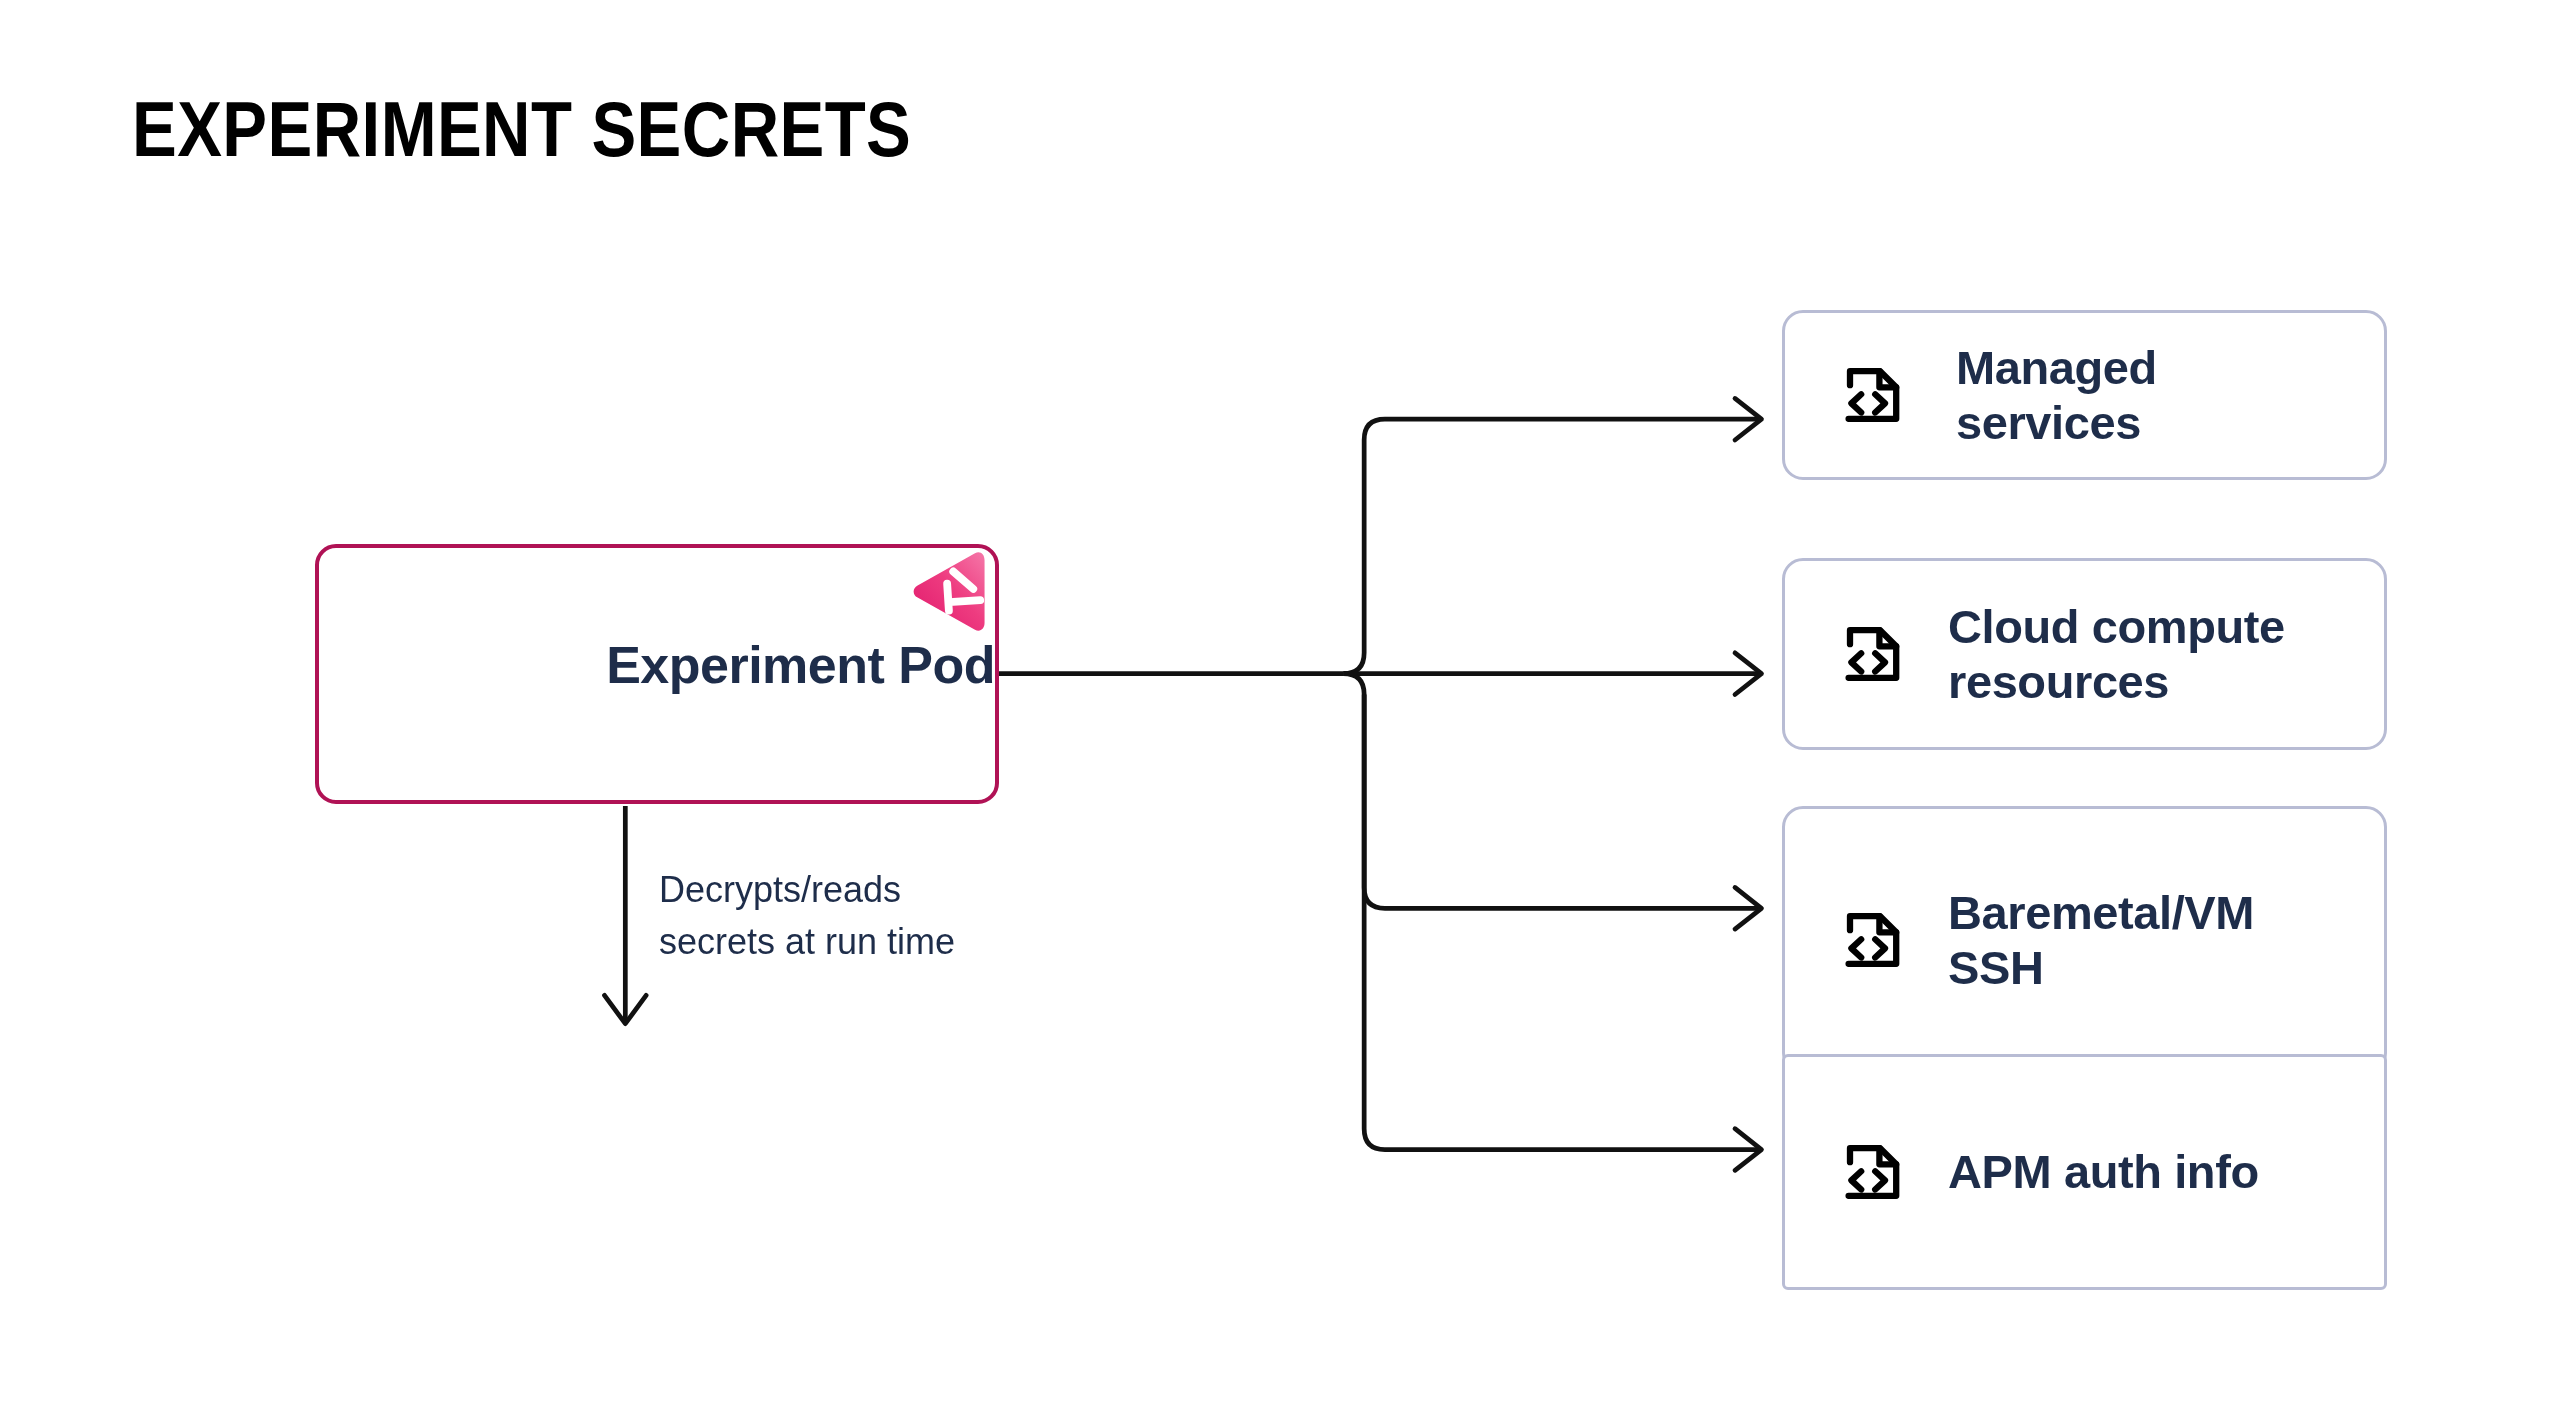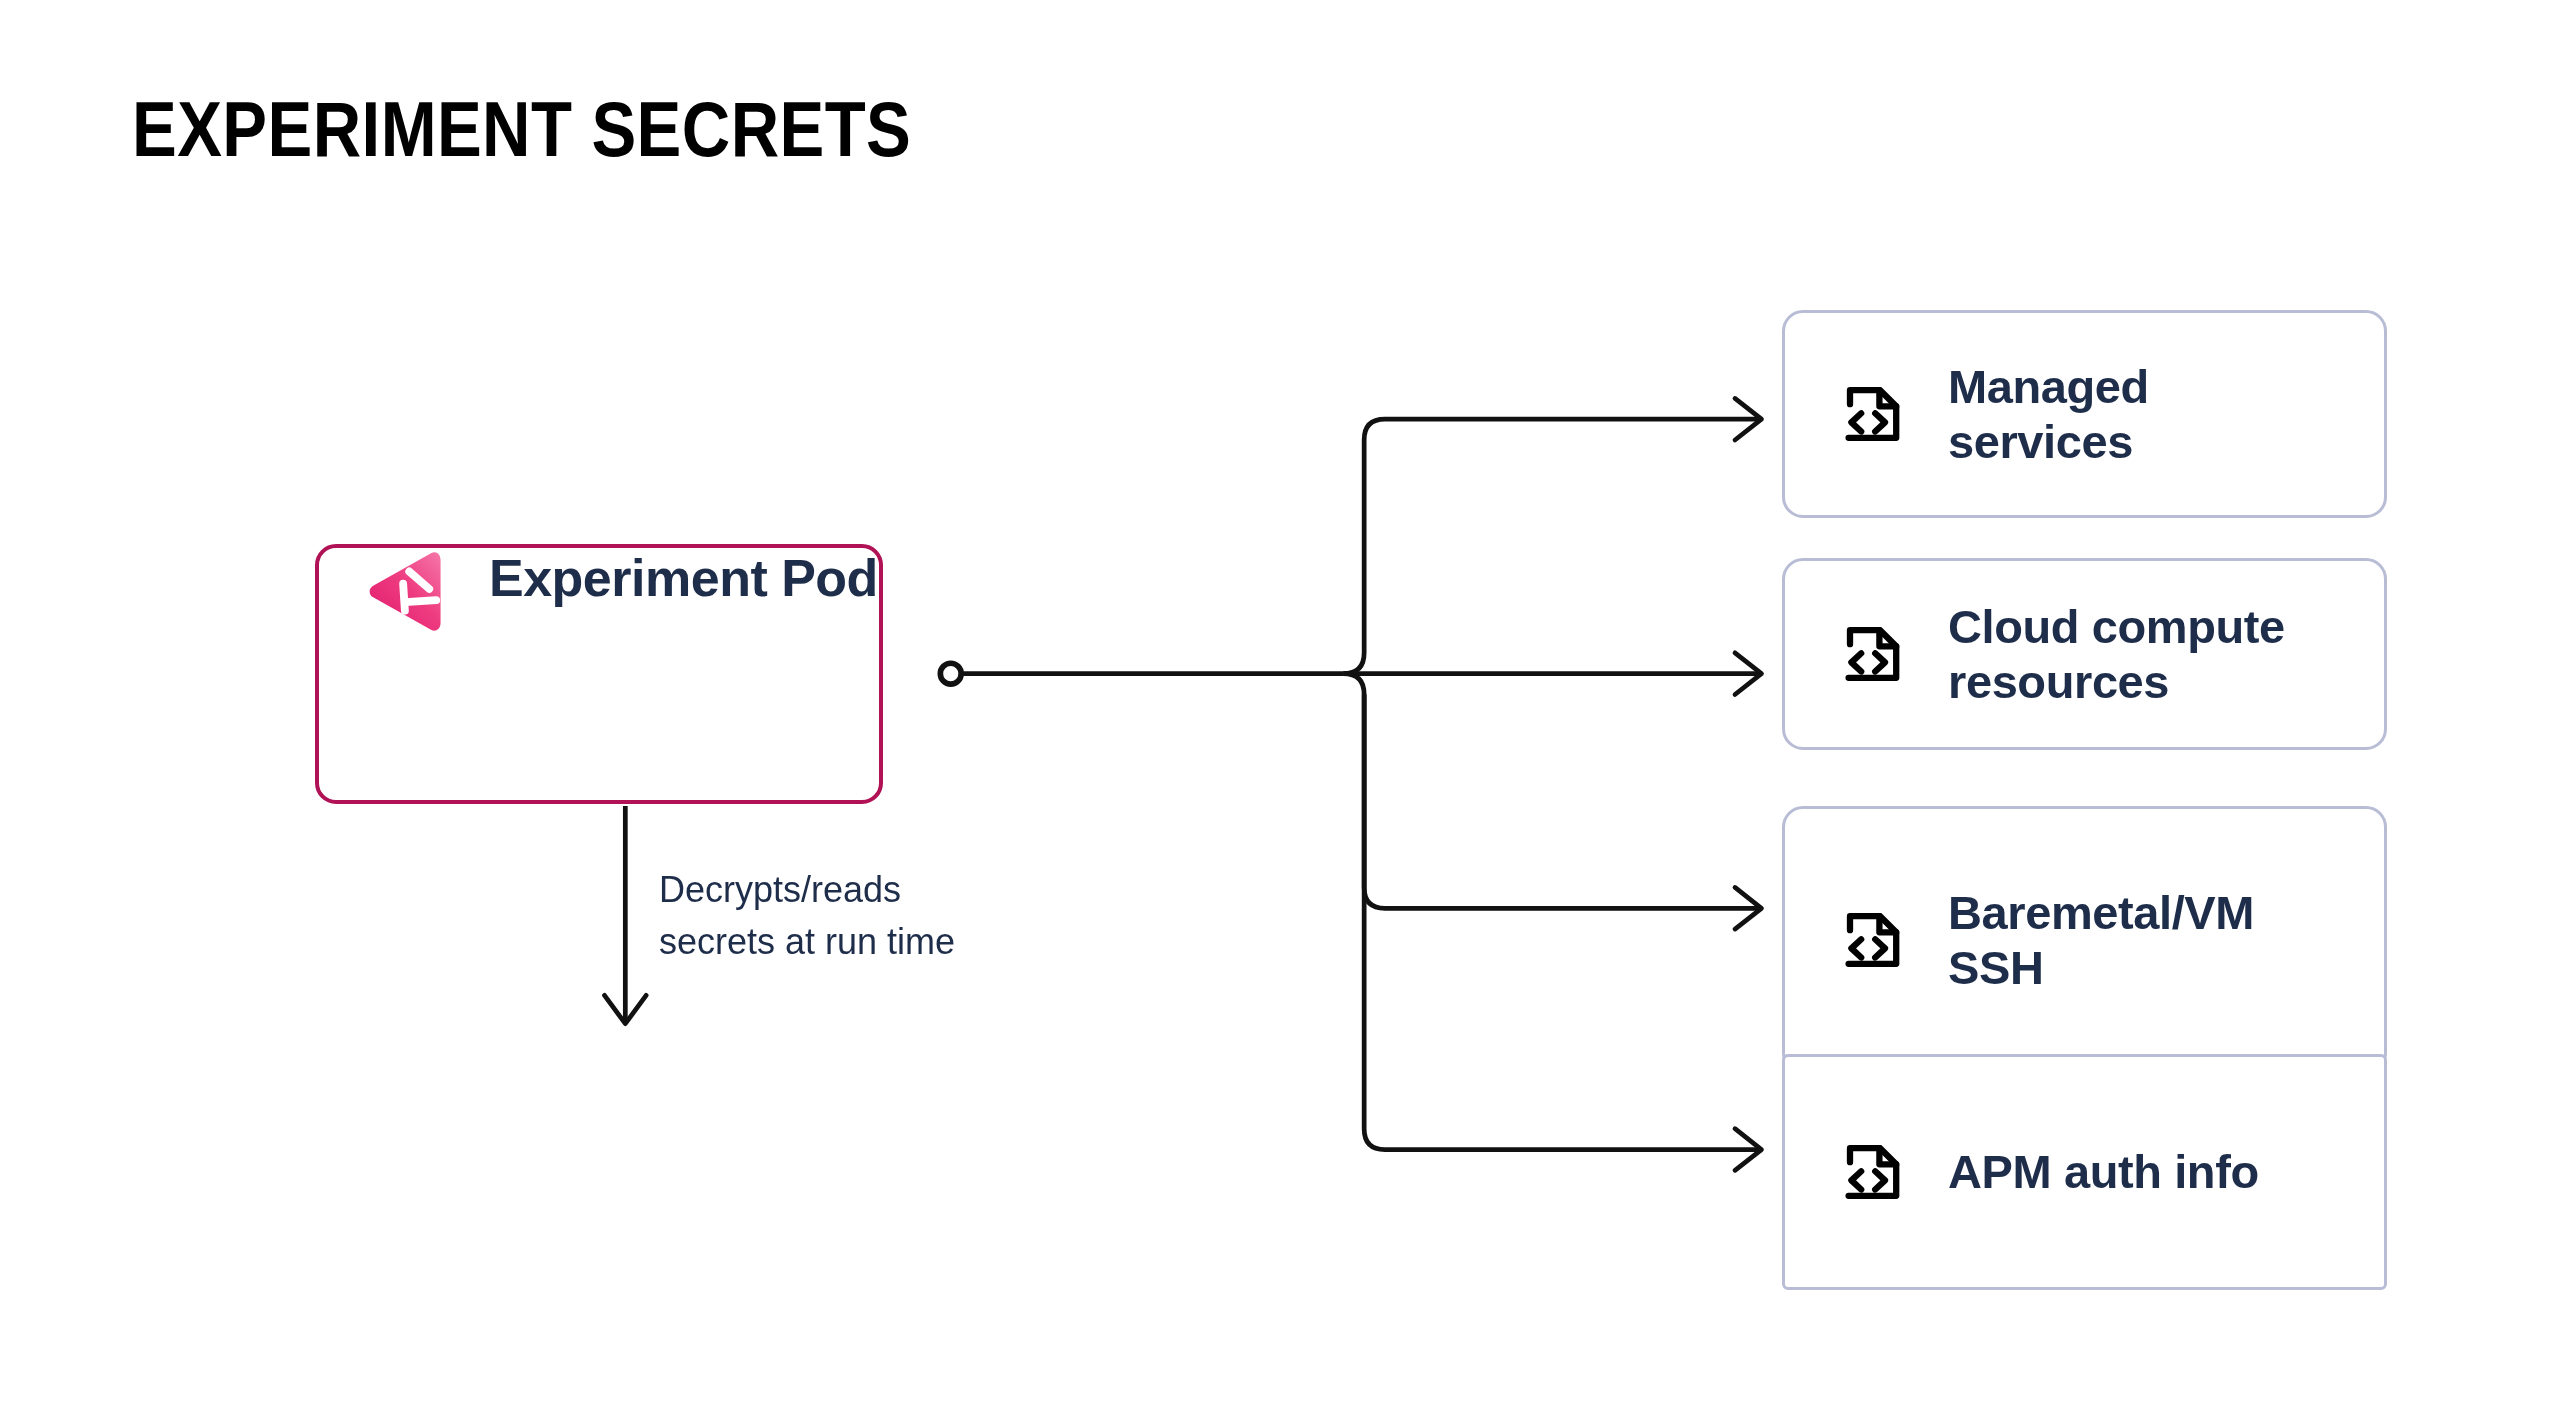--- a/index.html
+++ b/index.html
@@ -46,30 +46,31 @@
     width: 2576px;
     height: 1406px;
     pointer-events: none;
   }
 
   
   #pod-node {
     position: absolute;
     left: 315px;
     top: 544px;
-    width: 568px;
+    width: 684px;
     height: 260px;
     box-sizing: border-box;
     background: #ffffff;
     border: 4.7px solid #B01255;
     border-radius: 21px;
     display: flex;
-    align-items: flex-start;
+    align-items: flex-end;
     padding-left: 45px;
     z-index: 3;
+    flex-direction: column;
   }
   #pod-node .pod-logo {
     width: 87px;
     height: 87px;
     flex: 0 0 auto;
   }
   #pod-node .pod-label {
     margin-left: 38px;
     font-size: 52px;
     font-weight: bold;
@@ -122,21 +123,21 @@
   }
   .card .card-label {
     margin-left: 42px;
     font-size: 47px;
     font-weight: bold;
     line-height: 1.18;
     color: #1E2D4A;
     letter-spacing: -0.4px;
   }
 
-  #card-0 { top: 310px;  height: 208px; }
+  #card-0 { top: 310px;  height: 170px; gap: 8px; }
   #card-1 { top: 558px;  height: 192px; }
   #card-2 { top: 806px;  height: 268px; }
   #card-3 { top: 1054px; height: 236px; border-radius: 6px; }
 </style>
 </head>
 <body>
 
 <div id="canvas">
 
   <div id="page-title">EXPERIMENT SECRETS</div>

